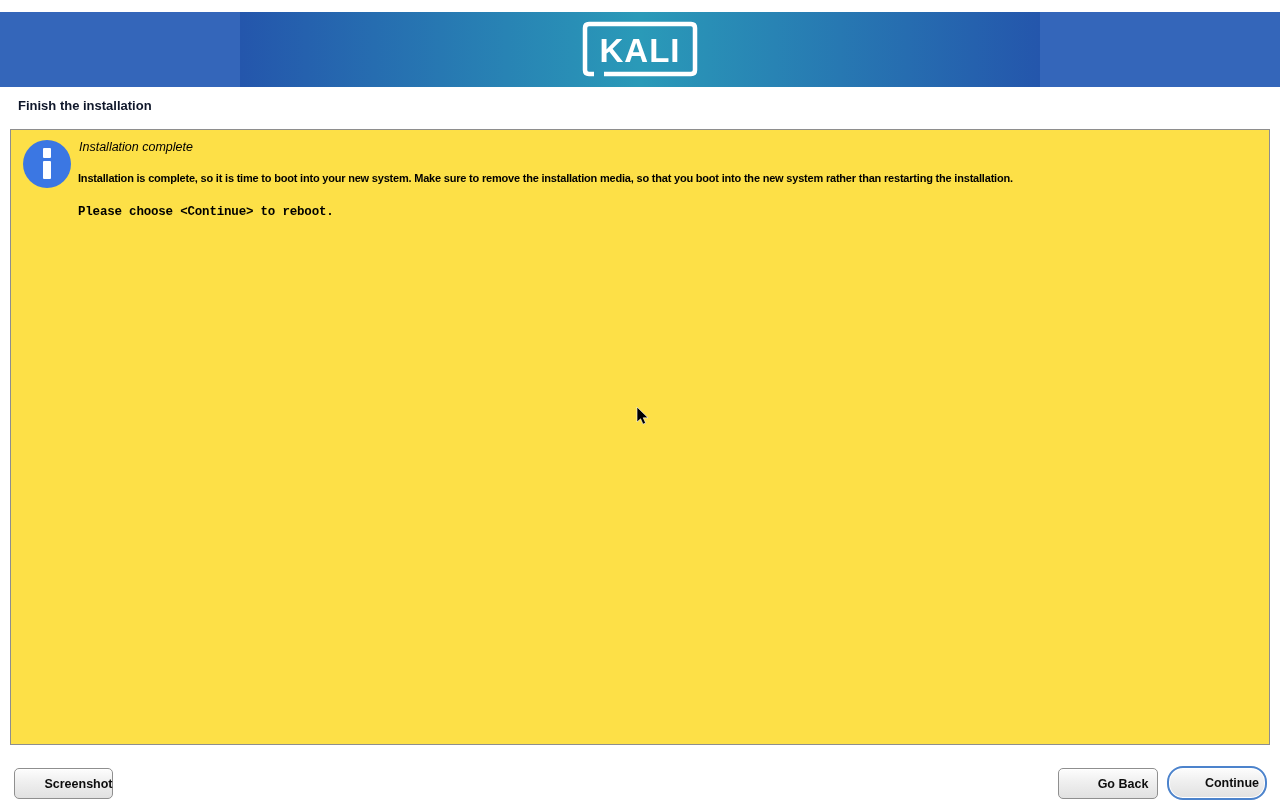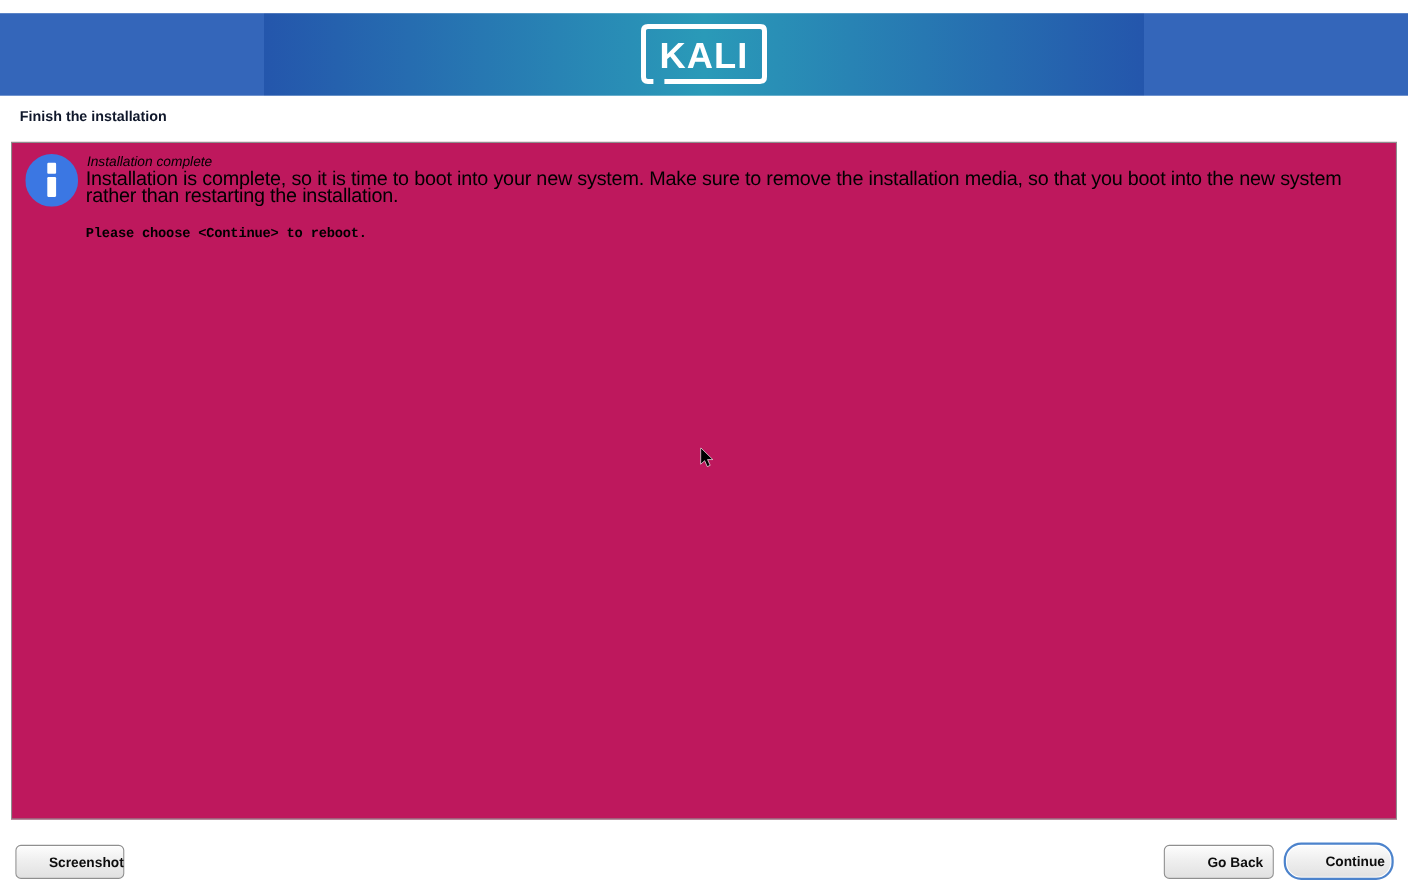--- a/index.html
+++ b/index.html
@@ -16,26 +16,26 @@
   .banner-side-right { position: absolute; left: 1040px; top: 0; width: 240px; height: 75px; background: #3466ba; }
 
   .kali-logo { position: absolute; left: 50%; top: 7px; transform: translateX(-50%); width: 116px; height: 60px; }
   .kali-logo text { font-family: "Liberation Sans", sans-serif; font-weight: bold; letter-spacing: 1px; }
 
   
   .page-title { position: absolute; left: 18px; top: 86px; font-size: 13px; font-weight: bold; color: #0f172a; }
 
   
   .content-box { position: absolute; left: 10px; top: 117px; width: 1260px; height: 616px;
-                 background: #be185d; border: 1px solid #8e8e8e; }
+                 background: #fde047; border: 1px solid #8e8e8e; }
 
   .info-icon { position: absolute; left: 12px; top: 10px; width: 48px; height: 48px; }
 
   .dialog-heading { position: absolute; left: 68px; top: 10px; font-size: 12.5px; font-style: italic; color: #000; }
-  .dialog-body    { position: absolute; left: 67px; top: 25px; width: 1186px; font-size: 18px; font-weight: normal;
+  .dialog-body    { position: absolute; left: 67px; top: 41px; width: 1186px; font-size: 11px; font-weight: bold;
                     letter-spacing: -0.2px; line-height: 15.5px; color: #000; }
   .dialog-prompt  { position: absolute; left: 67px; top: 75px; font-size: 12.5px; font-weight: bold;
                     letter-spacing: -0.2px; color: #000; font-family: Liberation Mono, monospace; }
 
   
   .btn { position: absolute; height: 31px; display: flex; align-items: center; justify-content: center;
          border: 1px solid #8f8f8f; border-radius: 5px;
          background: linear-gradient(#fdfdfd, #efefef 45%, #e1e1e1);
          box-shadow: inset 0 1px 0 #ffffff;
          font-family: "Liberation Sans", sans-serif; font-size: 12.5px; font-weight: bold; color: #0d0d0d;

